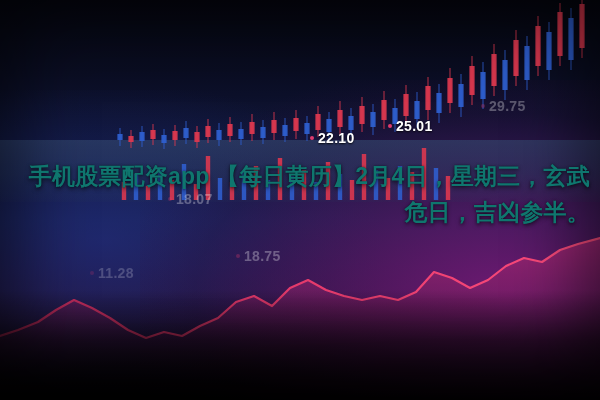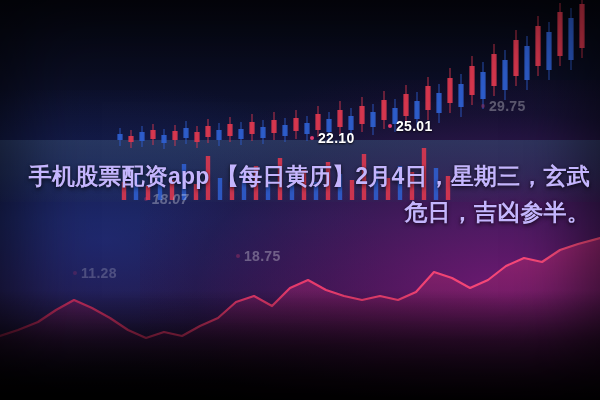--- a/index.html
+++ b/index.html
@@ -55,21 +55,21 @@
   .price-tag .val{vertical-align:middle;}
   .tag-bright{text-shadow:0 1px 2px rgba(0,0,0,.85);}
   .tag-dim{opacity:.30;}
   .tag-dimmer{opacity:.20;}
   
   .headline{
     position:absolute;left:0;right:0;top:158px;
     padding:0 10px;
     box-sizing:border-box;
     text-align:right;
-    color:#c4b5fd;
+    color:#0f766e;
     font-weight:bold;
     font-size:23px;
     line-height:36px;
     letter-spacing:.2px;
     text-shadow:0 2px 4px rgba(0,0,0,.6),0 0 2px rgba(0,0,0,.5);
   }
 </style>
 </head>
 <body>
 
@@ -210,22 +210,22 @@
         <line x1="571" x2="571" y1="8" y2="70" stroke="#2f5fd0" stroke-width="1" opacity="0.85"></line>
         <rect x="568.4" y="18" width="5.2" height="42" fill="#2f5fd0" opacity="0.92"></rect>
         <line x1="582" x2="582" y1="0" y2="58" stroke="#e0384f" stroke-width="1" opacity="0.85"></line>
         <rect x="579.4" y="4" width="5.2" height="44" fill="#e0384f" opacity="0.92"></rect>
       </g>
     <path id="area-path" fill="url(#areaGrad)" d="M0 336 L18 330 L38 322 L56 310 L74 300 L92 308 L110 318 L128 330 L146 338 L164 332 L182 336 L200 326 L218 318 L236 302 L254 296 L272 306 L290 288 L308 280 L326 290 L344 296 L362 300 L380 296 L398 300 L416 292 L434 272 L452 278 L470 288 L488 280 L506 266 L524 258 L542 262 L560 250 L578 244 L600 238 L600 400 L0 400 Z"></path>
     <path id="line-path" fill="none" stroke="url(#lineGrad)" stroke-width="2.2" stroke-linejoin="round" stroke-linecap="round" d="M0 336 L18 330 L38 322 L56 310 L74 300 L92 308 L110 318 L128 330 L146 338 L164 332 L182 336 L200 326 L218 318 L236 302 L254 296 L272 306 L290 288 L308 280 L326 290 L344 296 L362 300 L380 296 L398 300 L416 292 L434 272 L452 278 L470 288 L488 280 L506 266 L524 258 L542 262 L560 250 L578 244 L600 238"></path>
   </svg>
 
   <div id="labels-layer">
-      <div class="price-tag tag-dimmer" style="left: 73px; top: 264px;"><span class="dot" style="background: rgb(224, 58, 109);"></span><span class="val">11.28</span></div>
-      <div class="price-tag tag-dim" style="left: 144px; top: 190px; font-style: italic;"><span class="dot" style="background: rgb(224, 58, 109);"></span><span class="val">18.07</span></div>
+      <div class="price-tag tag-dimmer" style="left: 90px; top: 264px;"><span class="dot" style="background: rgb(224, 58, 109);"></span><span class="val">11.28</span></div>
+      <div class="price-tag tag-dim" style="left: 168px; top: 190px;"><span class="dot" style="background: rgb(224, 58, 109);"></span><span class="val">18.07</span></div>
       <div class="price-tag tag-bright" style="left: 310px; top: 129px;"><span class="dot" style="background: rgb(224, 58, 109);"></span><span class="val">22.10</span></div>
       <div class="price-tag tag-dim" style="left: 236px; top: 247px;"><span class="dot" style="background: rgb(224, 58, 109);"></span><span class="val">18.75</span></div>
       <div class="price-tag tag-bright" style="left: 388px; top: 117px;"><span class="dot" style="background: rgb(224, 58, 109);"></span><span class="val">25.01</span></div>
       <div class="price-tag tag-dim" style="left: 481px; top: 97px;"><span class="dot" style="background: rgb(224, 58, 109);"></span><span class="val">29.75</span></div>
     </div>
 
   <div class="bottom-fade"></div>
   <div class="vignette"></div>
 
   <div class="headline">手机股票配资app 【每日黄历】2月4日，星期三，玄武危日，吉凶参半。</div>

